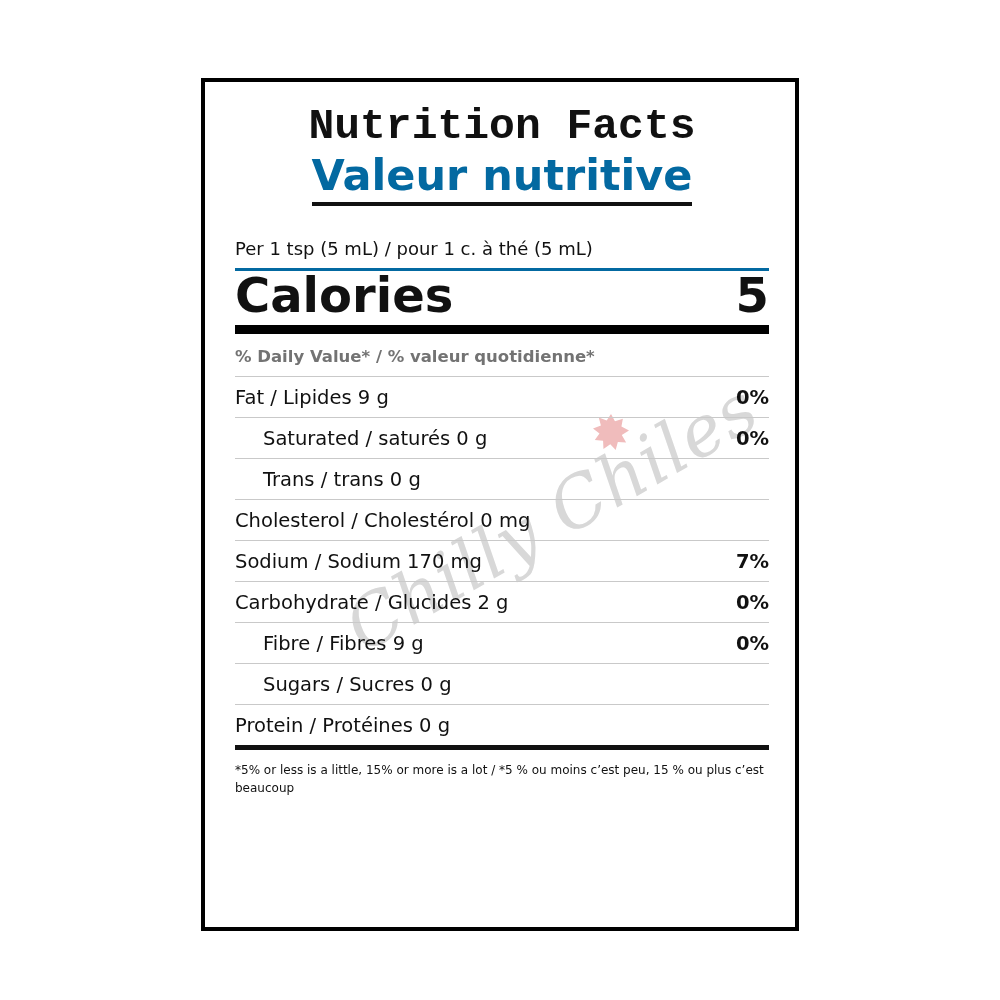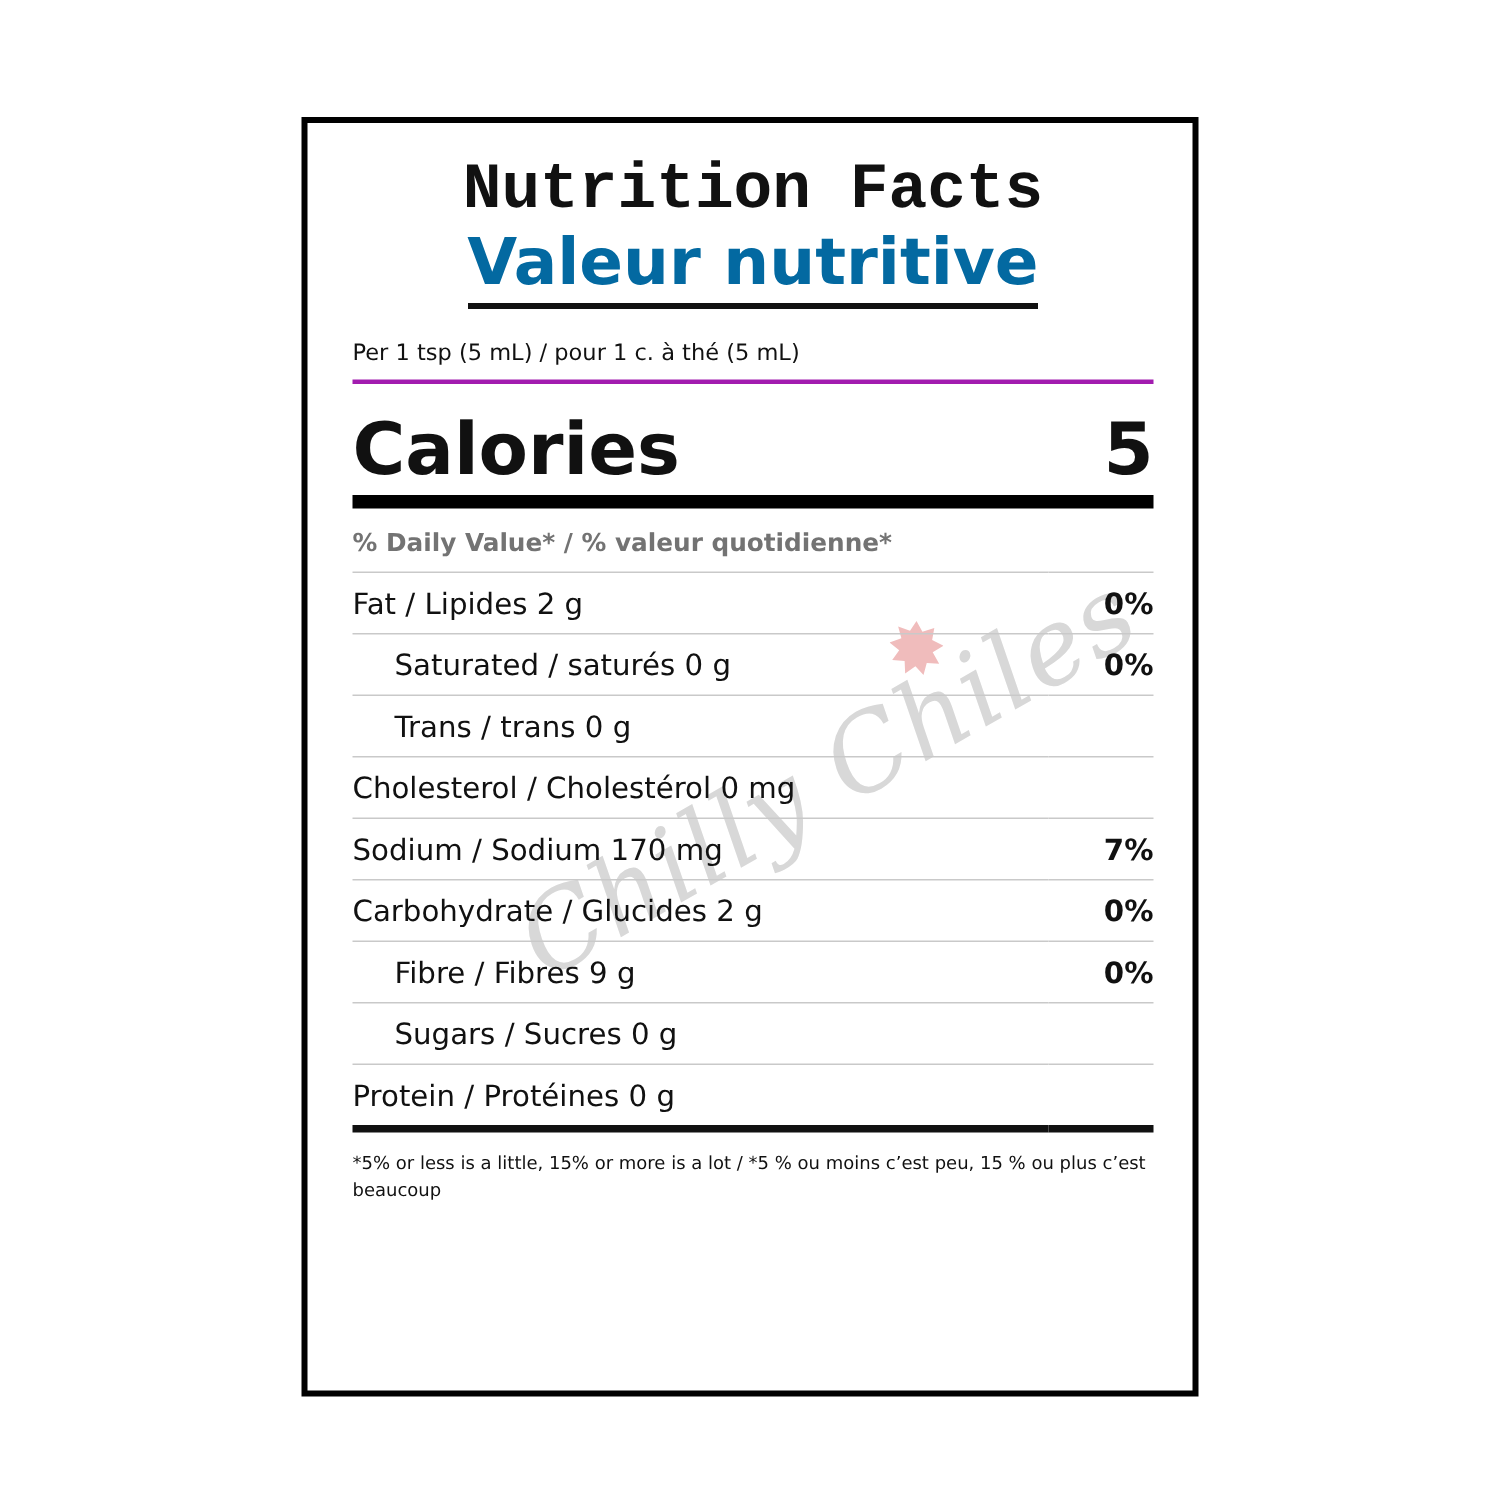--- a/index.html
+++ b/index.html
@@ -97,33 +97,32 @@
     margin: 4px 0 0 0;
     display: block;
   }
   .title-fr span {
     border-bottom: 4px solid #111;
     padding-bottom: 2px;
   }
 
   
   .serving {
-    margin-top: 28px;
-    font-size: 15px;
+    margin-top: 40px;
+    font-size: 18px;
     color: #111;
     padding-bottom: 9px;
-    border-bottom: 3px solid #a21caf;
+    border-bottom: 3px solid #0369a1;
   }
 
   
   .calories-row {
     display: flex;
     align-items: flex-end;
     justify-content: space-between;
-    padding-top: 20px;
     padding-bottom: 6px;
     border-bottom: 9px solid #000;
   }
   .calories-label {
     font-size: 48px;
     font-weight: bold;
     color: #111;
     line-height: 1;
   }
   .calories-value {
@@ -201,21 +200,21 @@
       <div class="calories-row z10">
         <div class="calories-label">Calories</div>
         <div class="calories-value">5</div>
       </div>
 
       <div class="dv-header z10">% Daily Value* / % valeur quotidienne*</div>
 
       <table class="nutrients z10">
         <tbody>
           <tr>
-            <td class="name">Fat / Lipides 2 g</td>
+            <td class="name">Fat / Lipides 9 g</td>
             <td class="dv">0%</td>
           </tr>
           <tr>
             <td class="name indent">Saturated / saturés 0 g</td>
             <td class="dv">0%</td>
           </tr>
           <tr>
             <td class="name indent">Trans / trans 0 g</td>
             <td class="dv"></td>
           </tr>

